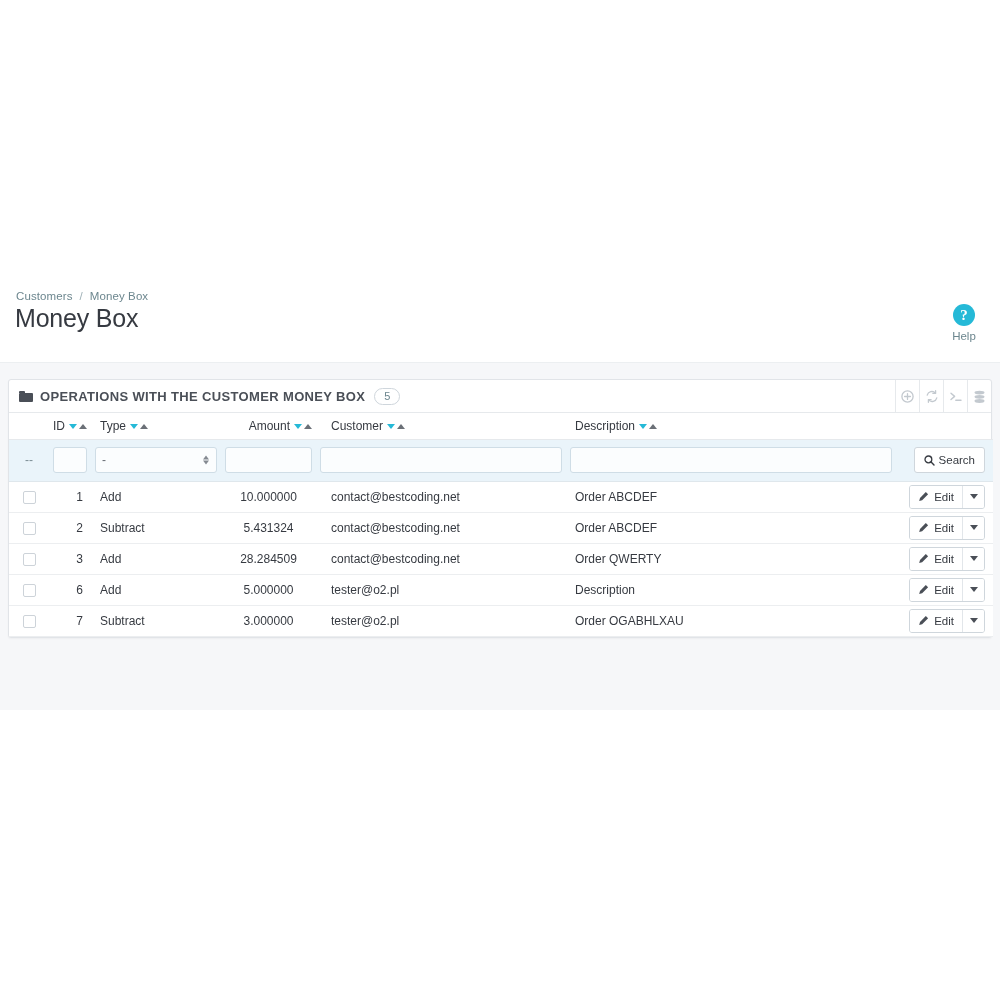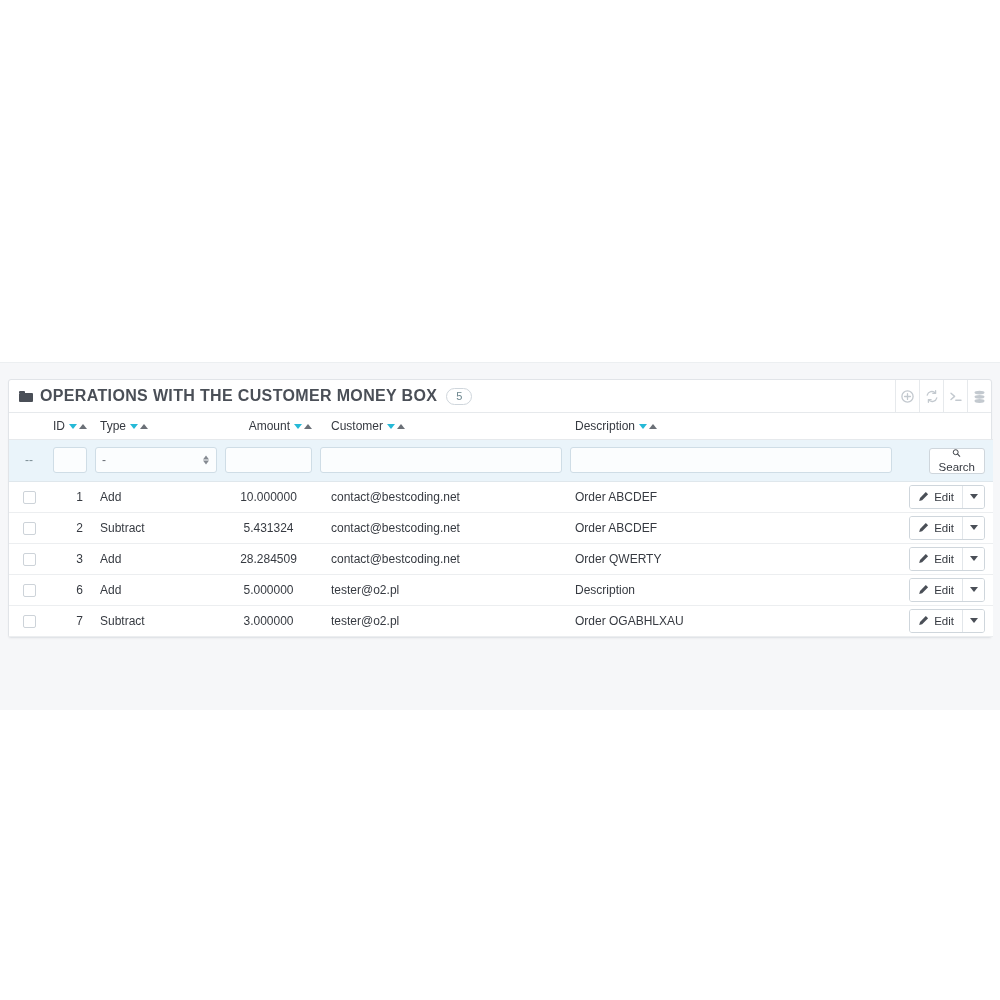--- a/index.html
+++ b/index.html
@@ -117,21 +117,21 @@
   }
   .folder-icon::after {
     content: "";
     position: absolute;
     left: 0; top: 2px;
     width: 14px; height: 9px;
     background: #4a4f57;
     border-radius: 1px;
   }
   .panel-title {
-    font-size: 16px;
+    font-size: 13px;
     font-weight: bold;
     color: #4a4f57;
     letter-spacing: .35px;
     text-transform: uppercase;
     white-space: nowrap;
   }
   .panel-badge {
     margin-left: 9px;
     min-width: 26px;
     height: 17px;
@@ -275,21 +275,20 @@
     border: 1px solid #cfd6dc;
     border-radius: 3px;
     font-size: 11.5px;
     color: #363a41;
     cursor: pointer;
     white-space: nowrap;
     font-family: "Liberation Sans", sans-serif;
     display: inline-flex;
     align-items: center;
     gap: 4px;
-    flex-direction: column;
   }
 
   
   tbody tr.data-row td {
     height: 31px;
     border-bottom: 1px solid #eceef0;
     font-size: 12px;
     color: #363a41;
     padding: 0 4px;
     background: #ffffff;
@@ -373,20 +372,33 @@
     color: #363a41;
     cursor: pointer;
     font-family: "Liberation Sans", sans-serif;
   }
 </style>
 </head>
 <body>
 
 <div class="page">
 
+  <div class="header">
+
+    <div class="breadcrumb">
+      <span class="crumb-link">Customers</span><span class="crumb-sep">/</span><span class="crumb-current">Money Box</span>
+    </div>
+
+    <div class="page-title">Money Box</div>
+
+    <div class="help-btn">
+      <div class="help-circle">?</div>
+      <div class="help-label">Help</div>
+    </div>
+  </div>
 
   <div class="panel-wrap">
     <div class="panel">
 
       <div class="panel-head">
         <span class="folder-icon"></span>
         <span class="panel-title">OPERATIONS WITH THE CUSTOMER MONEY BOX</span>
         <span class="panel-badge">5</span>
 
         <div class="panel-head-tools">

